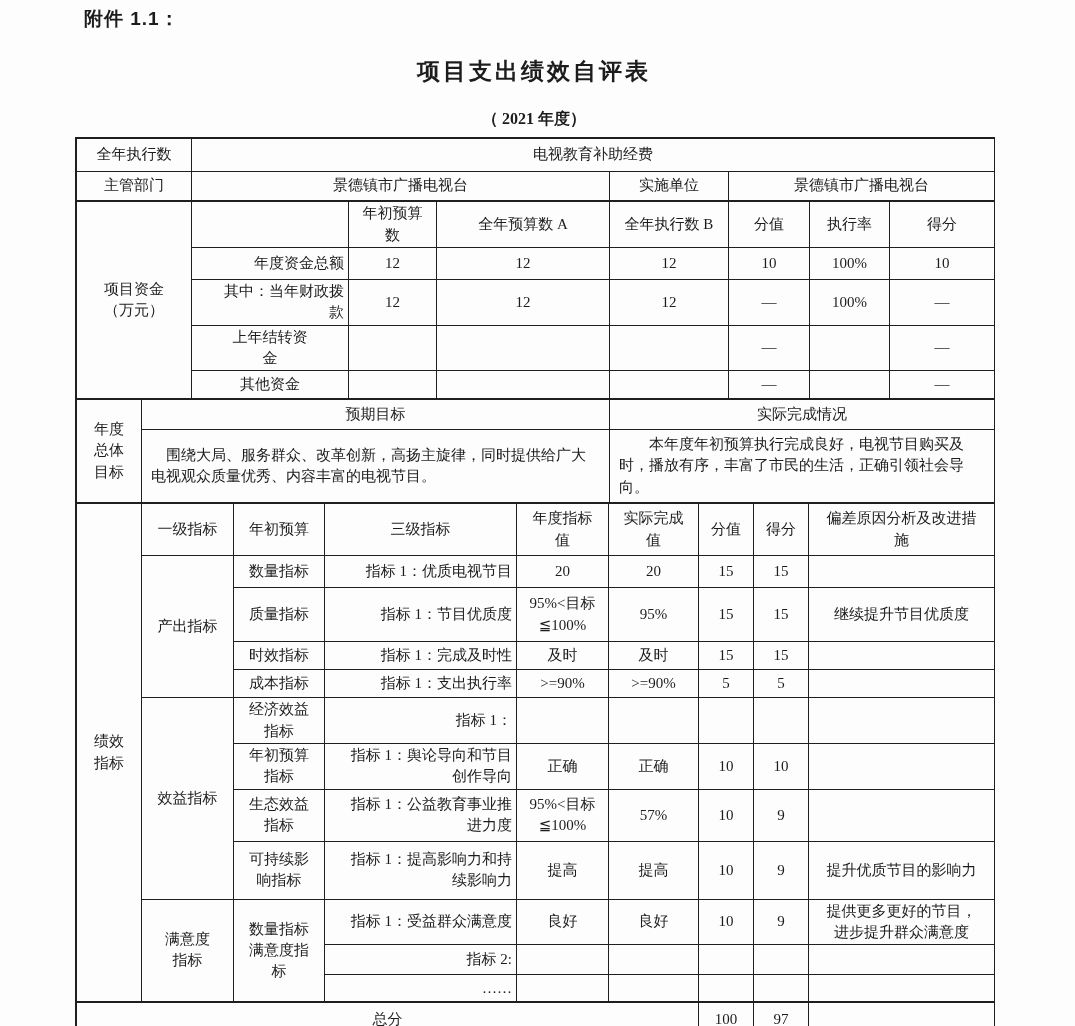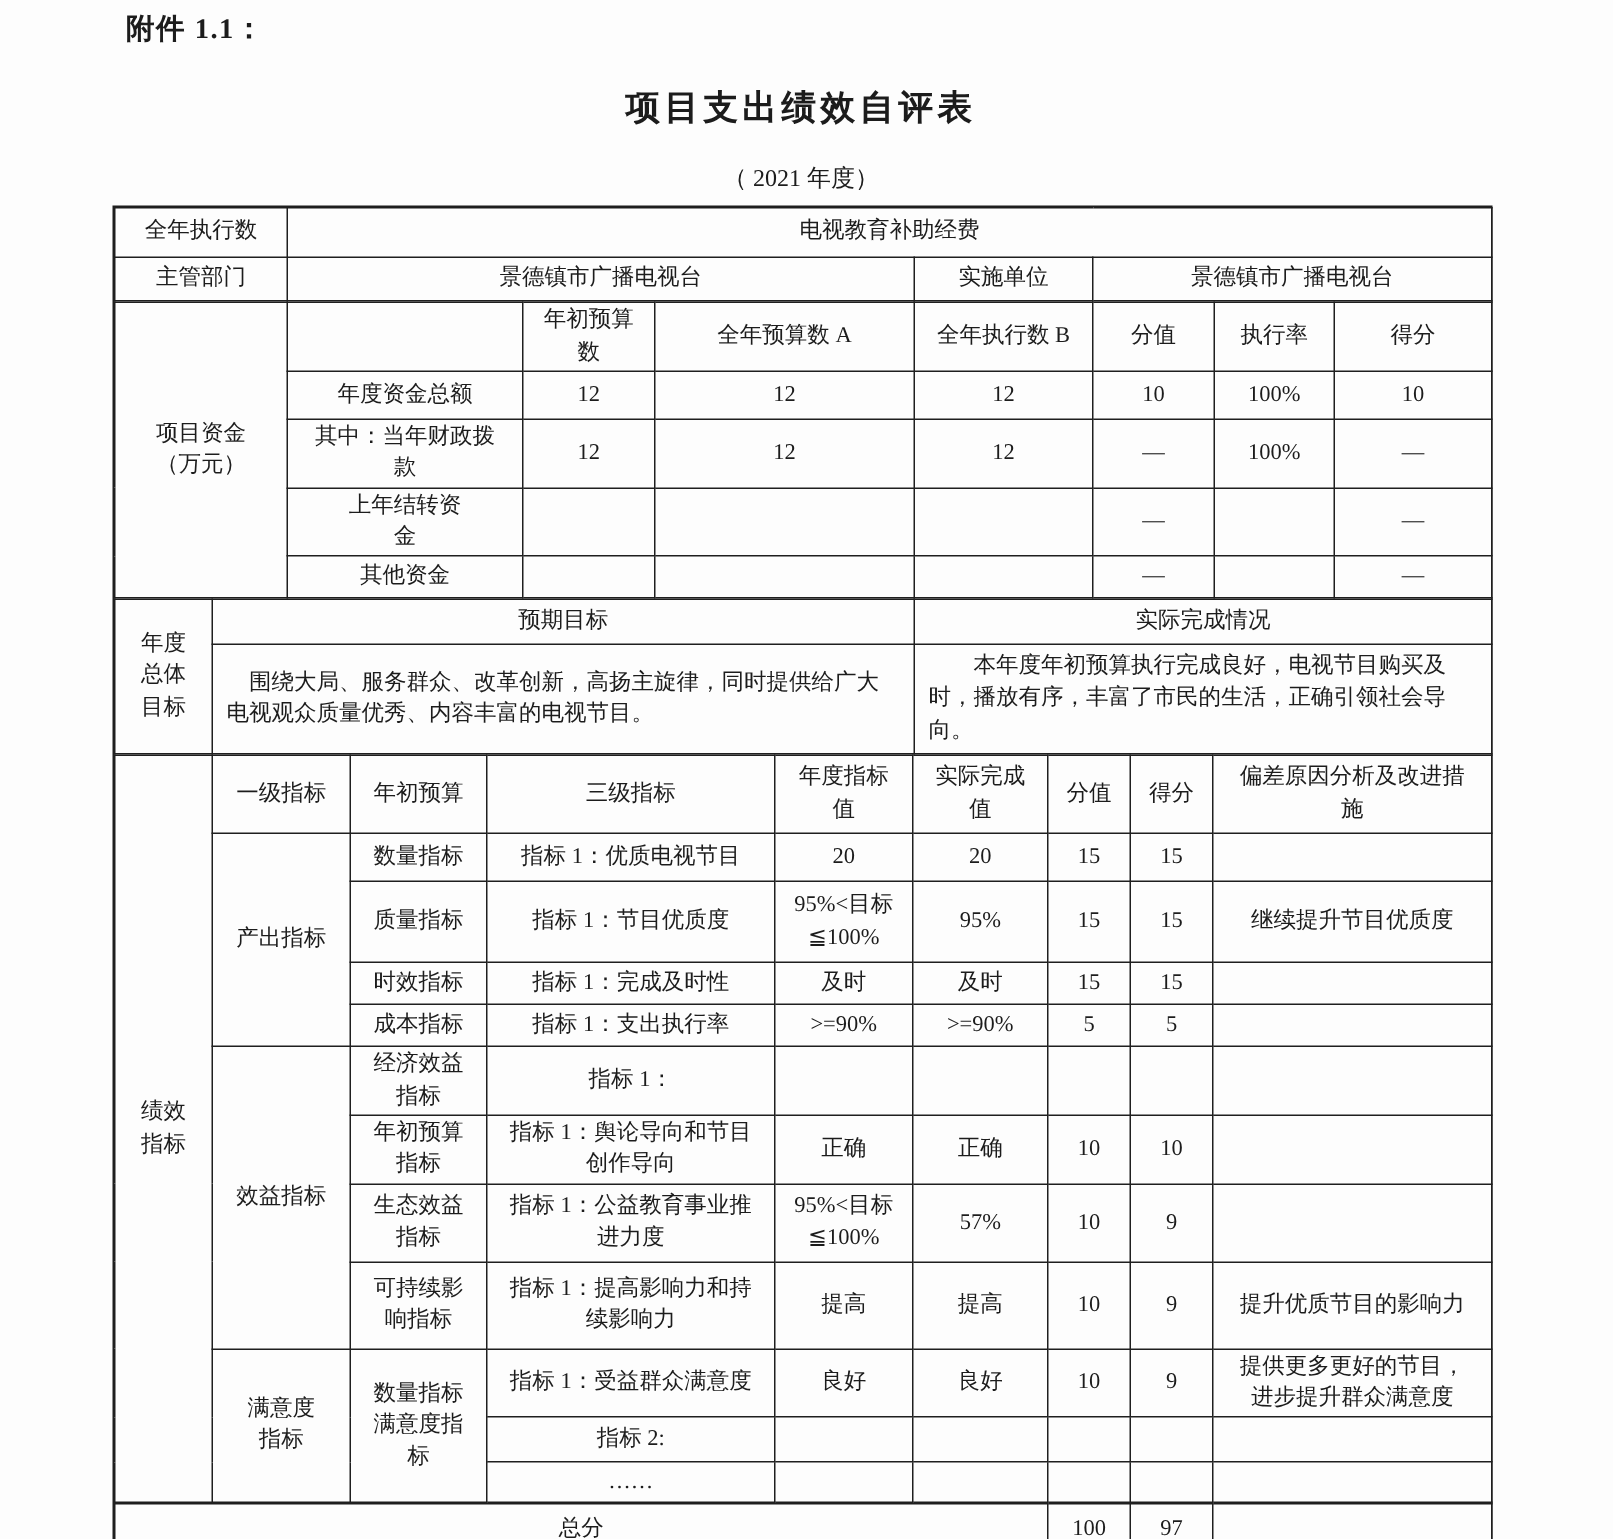--- a/index.html
+++ b/index.html
@@ -4,34 +4,34 @@
 <style>
   html,body{margin:0;padding:0;}
   body{
     width:1075px;height:1026px;background:#fdfdfd;color:#1c1c1c;
     font-family:"Liberation Serif","DejaVu Serif",serif;
     -webkit-font-smoothing:antialiased;
   }
   .doc{padding-top:6px;}
   .attachment{
     margin-left:84px;
-    font-family:Liberation Serif, serif;
+    font-family:Liberation Sans, sans-serif;
     font-weight:bold;font-size:19px;letter-spacing:1px;
   }
   .content{width:918px;margin-left:75px;}
   .title{margin-top:24px;text-align:center;font-size:23px;font-weight:bold;letter-spacing:3px;}
-  .subtitle{margin-top:22px;text-align:center;font-size:16px;}
+  .subtitle{margin-top:22px;text-align:center;font-size:16px;font-weight:bold;}
   .tablewrap{margin-top:7px;border:1px solid #1f1f1f;width:918px;}
   table{border-collapse:collapse;table-layout:fixed;width:918px;}
   td{
     border:1px solid #1f1f1f;text-align:center;vertical-align:middle;
     padding:1px 4px;font-size:15px;line-height:1.42;
     white-space:pre-line;overflow:hidden;word-break:break-all;
   }
-  td.left{text-align:center;}
+  td.left{text-align:right;}
   td.para{text-align:left;padding:4px 9px;}
   td.ind1{text-indent:1em;}
   td.ind2{text-indent:2em;margin-top:24px;}
 </style>
 </head>
 <body>
 
 <div class="doc">
   <div class="attachment">附件 1.1：</div>
   <div class="content">

